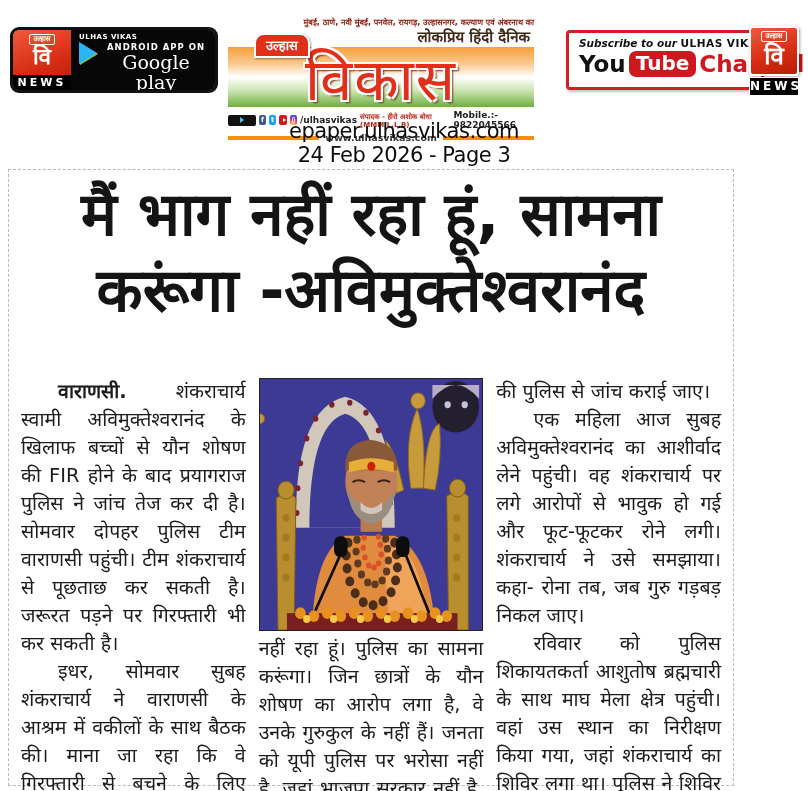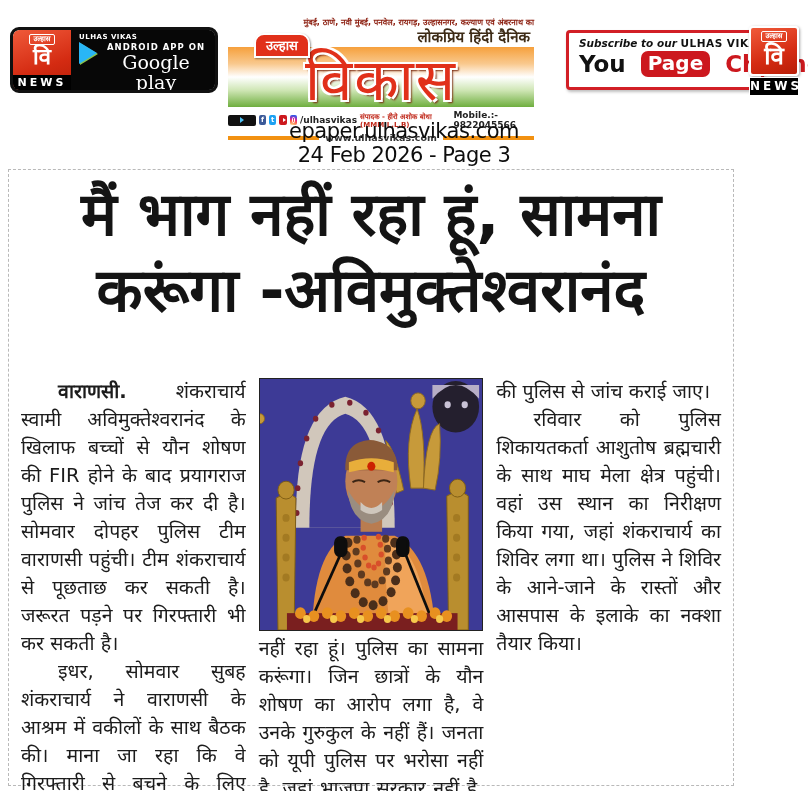--- a/index.html
+++ b/index.html
@@ -55,21 +55,21 @@
   .mh-webrow { display:flex; align-items:center; gap:6px; margin-top:2px; }
   .mh-webrow .bar { flex:1; height:4px; background:#f29111; }
   .mh-website { font-size:9.5px; font-weight:800; color:#333; }
 
   
   .yt-badge { position:absolute; left:566px; top:30px; width:198px; height:60px; background:#fff;
     border:3px solid #d21f26; border-radius:4px; padding:4px 8px 2px 10px; box-shadow:1px 2px 3px rgba(0,0,0,.25); }
   .yt-line1 { font-size:10.5px; color:#111; white-space:nowrap; }
   .yt-sub { font-weight:bold; font-style:italic; }
   .yt-brand { font-weight:800; letter-spacing:.5px; }
-  .yt-line2 { display:flex; align-items:center; gap:15px; margin-top:2px; }
+  .yt-line2 { display:flex; align-items:center; gap:3px; margin-top:2px; }
   .yt-you { font-size:23px; font-weight:800; color:#111; }
   .yt-tube { font-size:20px; font-weight:800; color:#fff; background:#cc181e; border-radius:7px; padding:1px 7px 3px; line-height:22px; }
   .yt-channel { font-size:23px; font-weight:800; color:#cc181e; }
   .yt-logo { position:absolute; left:749px; top:26px; width:50px; height:68px; }
   .yt-logo-red { width:50px; height:50px; background:linear-gradient(160deg,#f05a3a,#d42b12 60%,#b81e08);
     border:2px solid #fff; border-radius:4px; box-shadow:1px 1px 3px rgba(0,0,0,.35);
     display:flex; flex-direction:column; align-items:center; }
   .yt-logo-small { margin-top:3px; font-size:7px; color:#fff; border:1px solid #fff; padding:0 3px; border-radius:2px; line-height:9px; font-weight:bold; }
   .yt-logo-letter { color:#fff; font-size:24px; font-weight:800; line-height:28px; }
   .yt-logo-news { margin-top:1px; background:#000; color:#fff; font-size:12px; font-weight:800; letter-spacing:3px; text-align:center; line-height:17px; border:1px solid #fff; }
@@ -140,21 +140,21 @@
       <span class="bar"></span>
     </div>
   </div>
 
   <div class="yt-badge">
     <div class="yt-line1">
       <span class="yt-sub">Subscribe to our </span><span class="yt-brand">ULHAS VIKAS</span>
     </div>
     <div class="yt-line2">
       <span class="yt-you">You</span>
-      <span class="yt-tube">Page</span>
+      <span class="yt-tube">Tube</span>
       <span class="yt-channel">Channel</span>
     </div>
   </div>
   <div class="yt-logo">
     <div class="yt-logo-red">
       <span class="yt-logo-small">उल्हास</span>
       <span class="yt-logo-letter">वि</span>
     </div>
     <div class="yt-logo-news">NEWS</div>
   </div>
@@ -312,18 +312,19 @@
                 <circle cx="172" cy="242" r="4"></circle>
                 <circle cx="200" cy="242" r="4"></circle>
             </g>
           </svg>
         </div>
         <p>नहीं रहा हूं। पुलिस का सामना करूंगा। जिन छात्रों के यौन शोषण का आरोप लगा है, वे उनके गुरुकुल के नहीं हैं। जनता को यूपी पुलिस पर भरोसा नहीं है, जहां भाजपा सरकार नहीं है, उस राज्य</p>
       </div>
 
       <div class="col">
         <p>की पुलिस से जांच कराई जाए।</p>
+        <p class="indent">एक महिला आज सुबह अविमुक्तेश्वरानंद का आशीर्वाद लेने पहुंची। वह शंकराचार्य पर लगे आरोपों से भावुक हो गई और फूट-फूटकर रोने लगी। शंकराचार्य ने उसे समझाया। कहा- रोना तब, जब गुरु गड़बड़ निकल जाए।</p>
         <p class="indent">रविवार को पुलिस शिकायतकर्ता आशुतोष ब्रह्मचारी के साथ माघ मेला क्षेत्र पहुंची। वहां उस स्थान का निरीक्षण किया गया, जहां शंकराचार्य का शिविर लगा था। पुलिस ने शिविर के आने-जाने के रास्तों और आसपास के इलाके का नक्शा तैयार किया।</p>
       </div>
     </div>
   </div>
 
 </div>
 
 </body></html>

